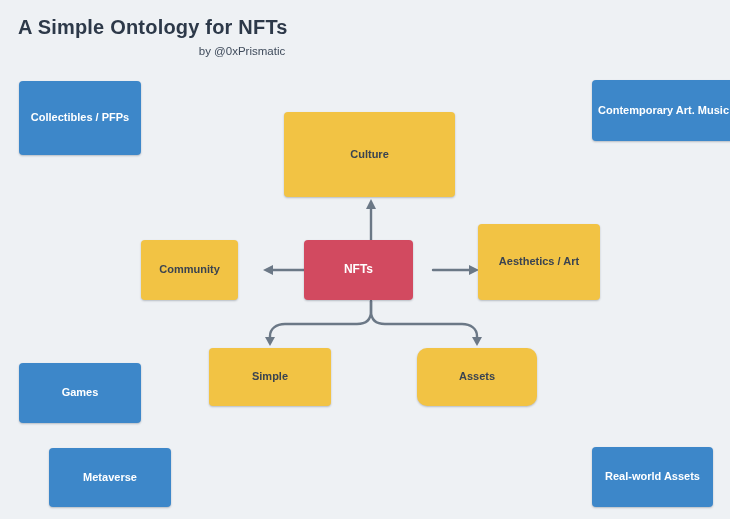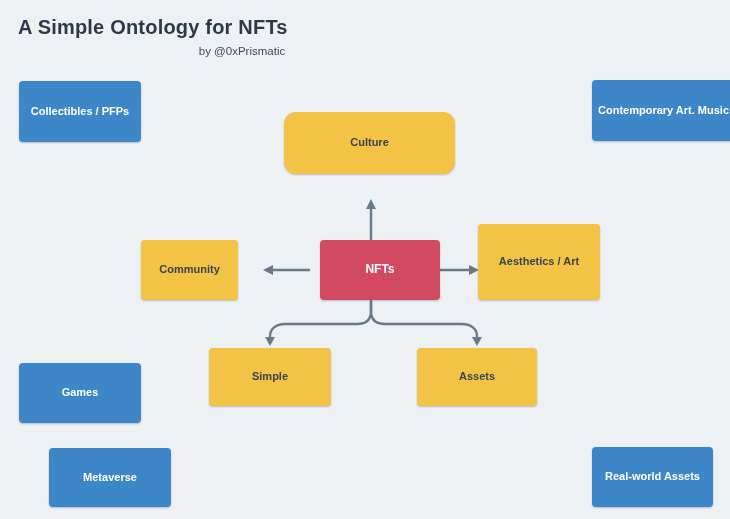--- a/index.html
+++ b/index.html
@@ -46,28 +46,28 @@
     padding:4px 6px;
     line-height:1.45;
     box-shadow:0 1px 2px rgba(40,50,70,.28);
     cursor:default;
   }
   .node.blue{background:var(--blue);color:var(--light-label);}
   .node.yellow{background:var(--yellow);color:var(--dark-label);}
   .node.red{background:var(--red);color:var(--light-label);font-size:12px;}
   .nowrap{white-space:nowrap;}
 
-  .n-collectibles{left:19px;  top:81px;  width:122px;height:61px;}
+  .n-collectibles{left:19px;  top:81px;  width:122px;height:74px;}
   .n-contemporary{left:592px; top:80px;  width:143px;height:61px;}
-  .n-culture    {left:284px;  top:112px; width:171px;height:62px;border-radius:12px;}
+  .n-culture    {left:284px;  top:112px; width:171px;height:85px;}
   .n-community  {left:141px;  top:240px; width:97px;height:60px;}
-  .n-nfts       {left:320px;  top:240px; width:120px;height:60px;}
+  .n-nfts       {left:304px;  top:240px; width:109px;height:60px;}
   .n-aesthetics {left:478px;  top:224px; width:122px;height:76px;}
   .n-utility    {left:209px;  top:348px; width:122px;height:58px;}
-  .n-assets     {left:417px;  top:348px; width:120px;height:58px;}
+  .n-assets     {left:417px;  top:348px; width:120px;height:58px;border-radius:10px;}
   .n-games      {left:19px;   top:363px; width:122px;height:60px;}
   .n-metaverse  {left:49px;   top:448px; width:122px;height:59px;}
   .n-realworld  {left:592px;  top:447px; width:121px;height:60px;text-align:right;}
 
   svg.connectors{
     position:absolute;left:0;top:0;width:730px;height:519px;
     pointer-events:none;
   }
   svg.connectors path{
     fill:none;

